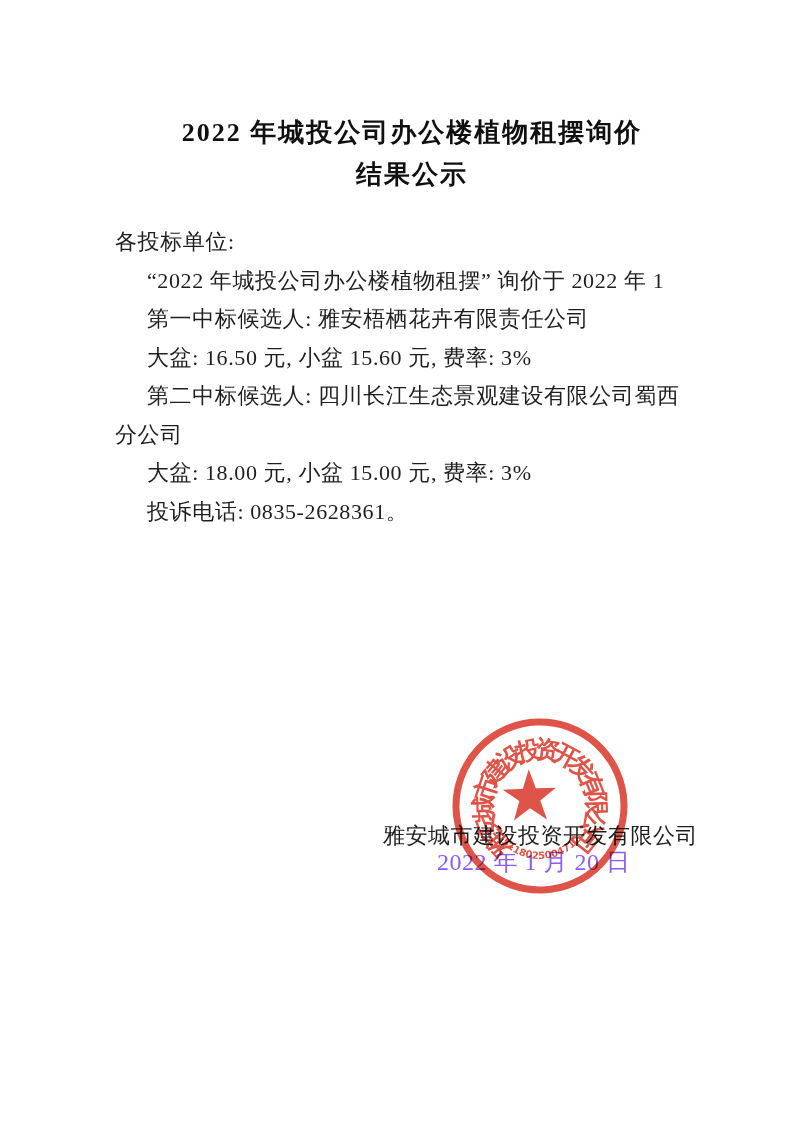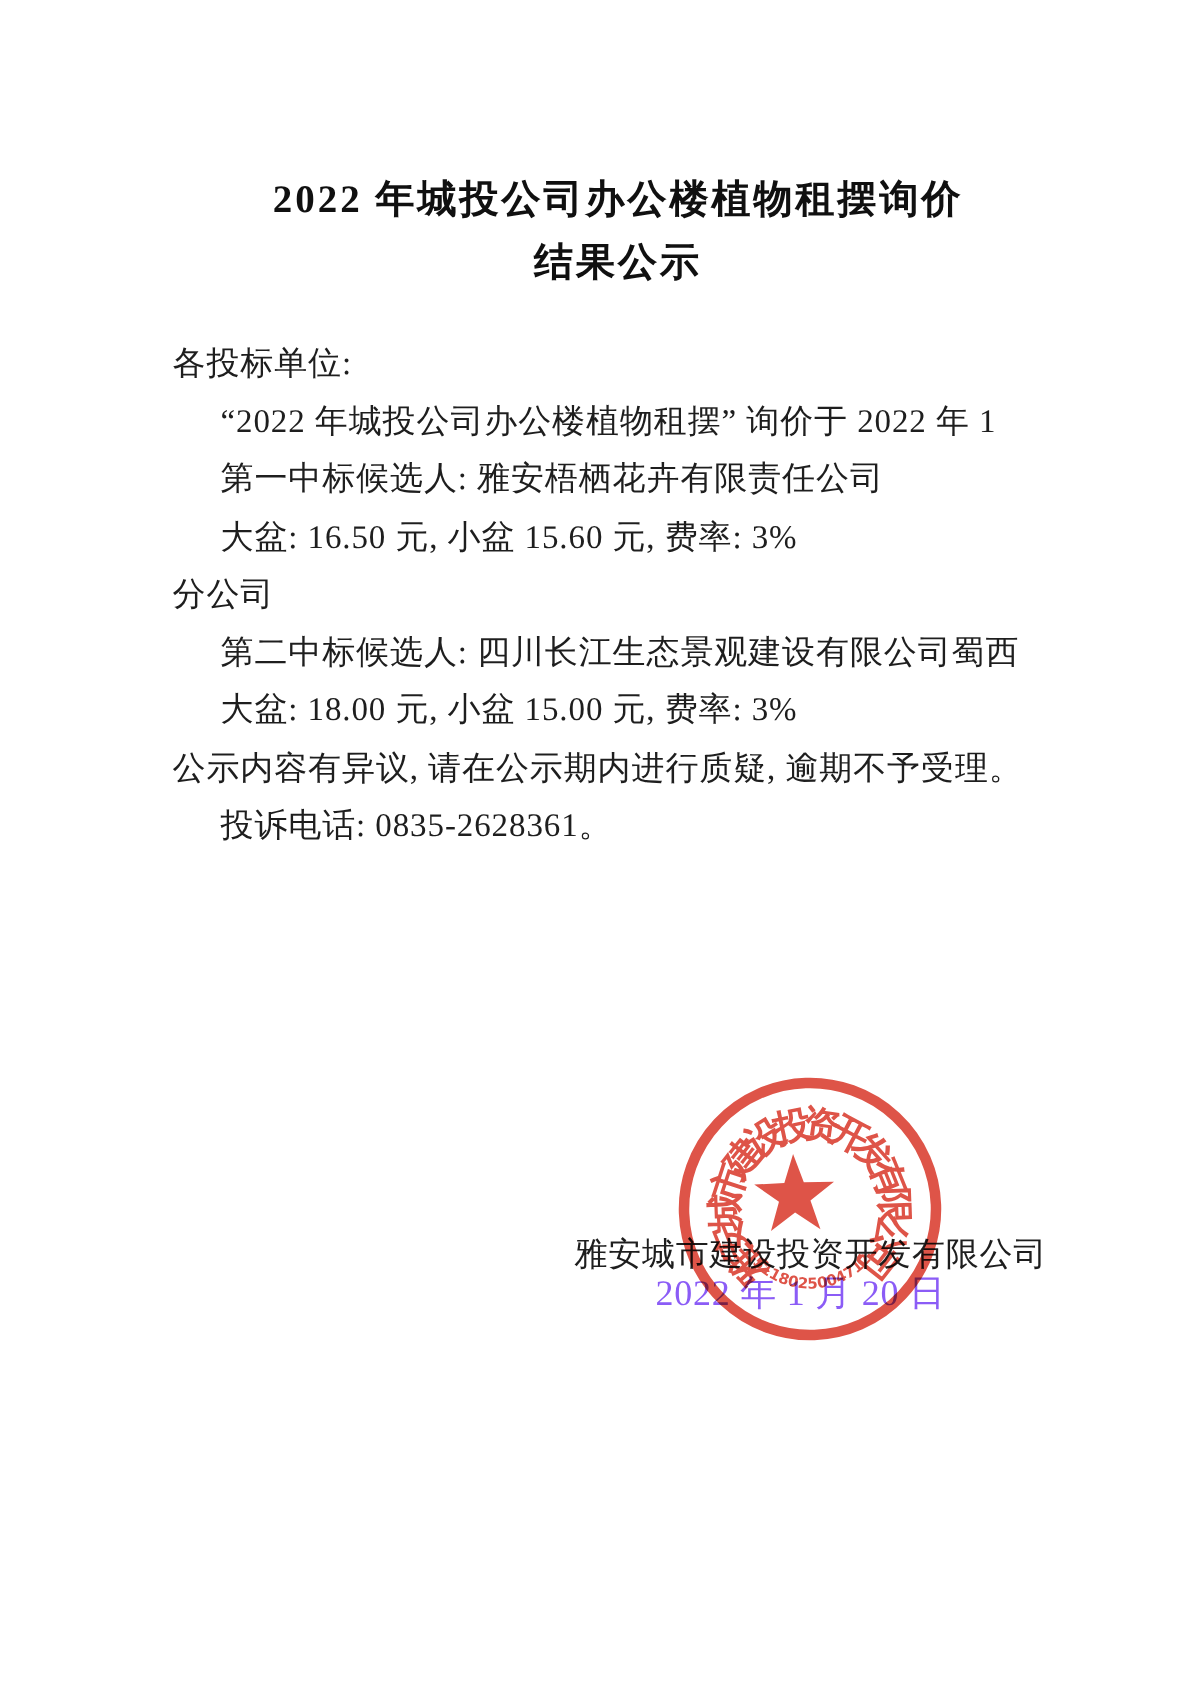--- a/index.html
+++ b/index.html
@@ -48,24 +48,23 @@
   <h1 class="title">
     <div>2022 年城投公司办公楼植物租摆询价</div>
     <div>结果公示</div>
   </h1>
 
   <div class="body-text">
       <div class="body-line">各投标单位:</div>
       <div class="body-line indent">“2022 年城投公司办公楼植物租摆” 询价于 2022 年 1</div>
       <div class="body-line indent">第一中标候选人: 雅安梧栖花卉有限责任公司</div>
       <div class="body-line indent">大盆: 16.50 元, 小盆 15.60 元, 费率: 3%</div>
+      <div class="body-line indent">第二中标候选人: 四川长江生态景观建设有限公司蜀西</div>
       <div class="body-line">分公司</div>
-      <div class="body-line indent">第二中标候选人: 四川长江生态景观建设有限公司蜀西</div>
       <div class="body-line indent">大盆: 18.00 元, 小盆 15.00 元, 费率: 3%</div>
-      <div class="body-line">公示内容有异议, 请在公示期内进行质疑, 逾期不予受理。</div>
       <div class="body-line indent">投诉电话: 0835-2628361。</div>
     </div>
 
   <div class="sig-company">雅安城市建设投资开发有限公司</div>
   <div class="sig-date">2022 年 1 月 20 日</div>
 
   <div class="seal">
     <svg width="220" height="220" viewBox="0 0 220 220">
       <circle cx="110" cy="110" r="84" fill="none" stroke-width="7" stroke="#d93a2c"></circle>
       <polygon points="100,73 106.5,92.1 126.6,92.4 110.5,104.4 116.5,123.7 100,112 83.5,123.7 89.5,104.4 73.4,92.4 93.5,92.1" fill="#d93a2c"></polygon>

